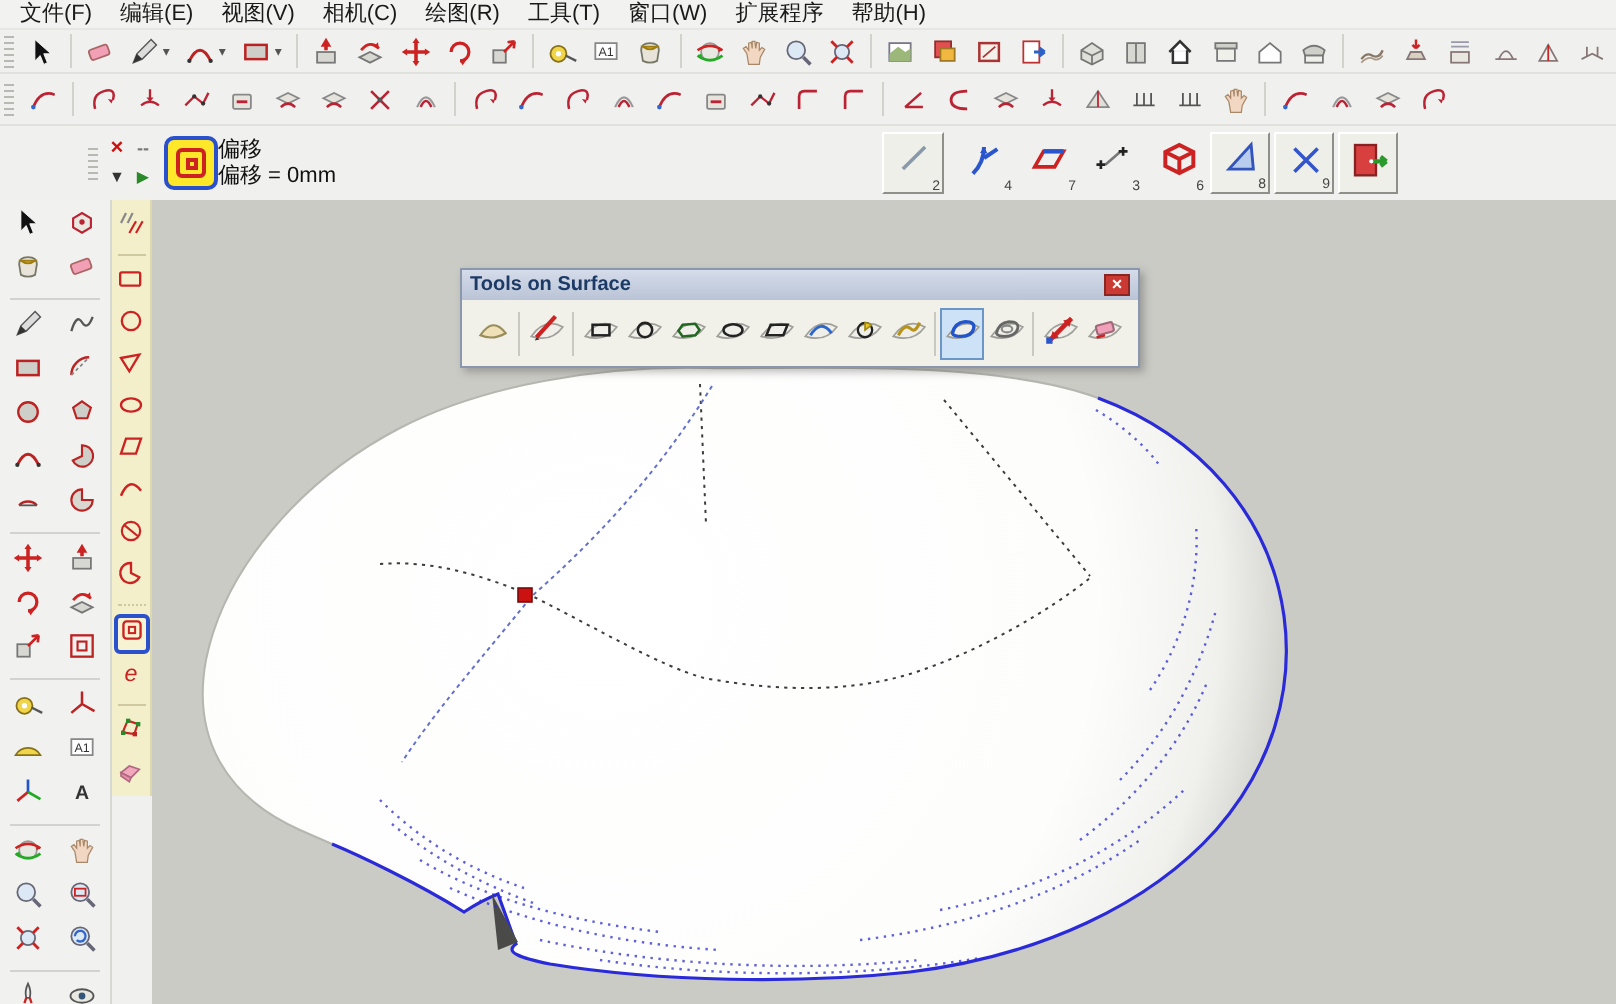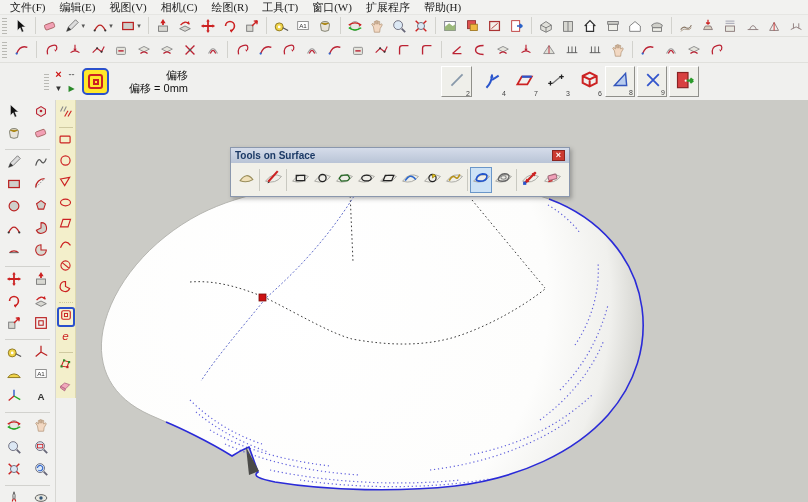--- a/index.html
+++ b/index.html
@@ -1,20 +1,20 @@
 <!DOCTYPE html>
 <html><head>
 <meta charset="utf-8">
 <style>
   * { box-sizing: border-box; margin: 0; padding: 0; }
   html,body { width: 808px; height: 502px; overflow: hidden; }
   body { font-family: "Liberation Sans", "DejaVu Sans", sans-serif; background: #f0f0ee; position: relative; }
 
   
-  .menubar { height: 14px; display: flex; align-items: flex-start; padding-left: 3px; background: #f2f2f0; font-size: 11px; color: #1a1a1a; font-family: Liberation Serif, serif; }
+  .menubar { height: 14px; display: flex; align-items: flex-start; padding-left: 3px; background: #f2f2f0; font-size: 11px; color: #1a1a1a; }
   .menubar .mitem { padding: 0 7px; line-height: 14px; white-space: nowrap; cursor: default; }
 
   
   .tbrow { display: flex; align-items: center; background: #f0f0ee; }
   .tbrow1 { height: 22px; border-top: 1px solid #e6e6e3; }
   .tbrow2 { height: 26px; border-top: 1px solid #e0e0dc; }
   .tbrow3 { height: 38px; border-top: 1px solid #e0e0dc; position: relative; }
   .grip { width: 5px; height: 16px; margin: 0 3px 0 2px; background: repeating-linear-gradient(180deg,#b9b9b4 0 1px, rgba(0,0,0,0) 1px 3px); }
   .sep { width: 1px; height: 17px; background: #d2d2cd; margin: 0 3px; }
   .tbtn { width: 23px; height: 20px; display: flex; align-items: center; justify-content: center; position: relative; }
@@ -26,21 +26,21 @@
   .offset-panel { display: flex; align-items: center; margin-left: 42px; }
   .ctrl-grid { display: grid; grid-template-columns: 13px 13px; grid-template-rows: 15px 15px; align-items: center; justify-items: center; margin-right: 4px; }
   .ctrl { font-size: 9px; line-height: 10px; cursor: default; }
   .ctrl.x { color: #cc1111; font-weight: bold; font-size: 11px; }
   .ctrl.dash { color: #777; font-weight: bold; }
   .ctrl.down { color: #333; font-size: 8px; }
   .ctrl.play { color: #2a8a2a; font-size: 8px; }
   .offset-bigicon { width: 27px; height: 27px; border: 2px solid #2a50cc; border-radius: 5px; background: #ffe82a; display: flex; align-items: center; justify-content: center; }
   .offset-bigicon .inner1 { width: 15px; height: 15px; border: 2px solid #cc2222; border-radius: 3px; display: flex; align-items: center; justify-content: center; }
   .offset-bigicon .inner2 { width: 6px; height: 6px; border: 2px solid #cc2222; }
-  .offset-texts { margin-left: 20px; font-size: 11px; line-height: 13px; color: #111; text-align: right; }
+  .offset-texts { margin-left: 0; font-size: 11px; line-height: 13px; color: #111; }
 
   .row3-right { position: absolute; left: 441px; top: 3px; display: flex; align-items: flex-start; }
   .raised { border: 1px solid; border-color: #ffffff #8f8f8a #8f8f8a #ffffff; background: #efefea; }
   .btn30 { width: 31px; height: 31px; display: flex; align-items: center; justify-content: center; position: relative; margin-right: 3px; }
   .profile-group { width: 116px; display: flex; flex-direction: column; align-items: center; margin: 0 2px; }
   .profile-label { font-size: 10px; color: #111; line-height: 12px; white-space: nowrap; }
   .profile-icons { display: flex; gap: 3px; margin-top: 2px; }
   .flatbtn { width: 30px; height: 31px; display: flex; align-items: center; justify-content: center; position: relative; }
 
   
@@ -54,21 +54,21 @@
   .ystrip-inner { width: 20px; background: #f3efcb; border-right: 1px solid #ddd8ae; display: flex; flex-direction: column; align-items: center; padding-top: 3px; }
   .ybtn { width: 18px; height: 19px; display: flex; align-items: center; justify-content: center; margin: 1px 0; }
   .ybtn.sel { border: 2px solid #2a50cc; border-radius: 3px; height: 20px; width: 18px; background: #f7f3d2; }
   .ysep { width: 14px; border-top: 1px solid #cfc9a0; margin: 3px 0; }
   .ysep.dot { border-top: 1px dotted #cfc9a0; }
 
   .canvas { flex: 1; position: relative; background: #cbcbc6; overflow: hidden; }
   .canvas > svg.scene { position: absolute; left: 0; top: 0; }
 
   
-  .toswin { position: absolute; left: 154px; top: 47px; width: 340px; border: 1px solid #8a97ad; background: #f1f0e9; box-shadow: 2px 2px 4px rgba(60,60,60,0.35); }
+  .toswin { position: absolute; left: 154px; top: 34px; width: 340px; border: 1px solid #8a97ad; background: #f1f0e9; box-shadow: 2px 2px 4px rgba(60,60,60,0.35); }
   .tos-title { height: 15px; display: flex; align-items: center; padding: 0 4px; background: linear-gradient(#d5dcea,#b9c4d6); font-size: 10px; font-weight: bold; color: #1c3a66; }
   .tos-close { margin-left: auto; width: 13px; height: 11px; background: #cb3a32; border: 1px solid #8a2521; color: #fff; font-size: 9px; line-height: 9px; text-align: center; cursor: default; }
   .tos-body { height: 33px; display: flex; align-items: center; padding: 0 4px; }
   .tos-btn { width: 22px; height: 26px; display: flex; align-items: center; justify-content: center; }
   .tos-btn.selected { background: #cde2f6; border: 1px solid #6a96c8; }
   .tos-sep { width: 1px; height: 22px; background: #c9c9c1; margin: 0 2px; }
 </style>
 </head>
 <body>
 

